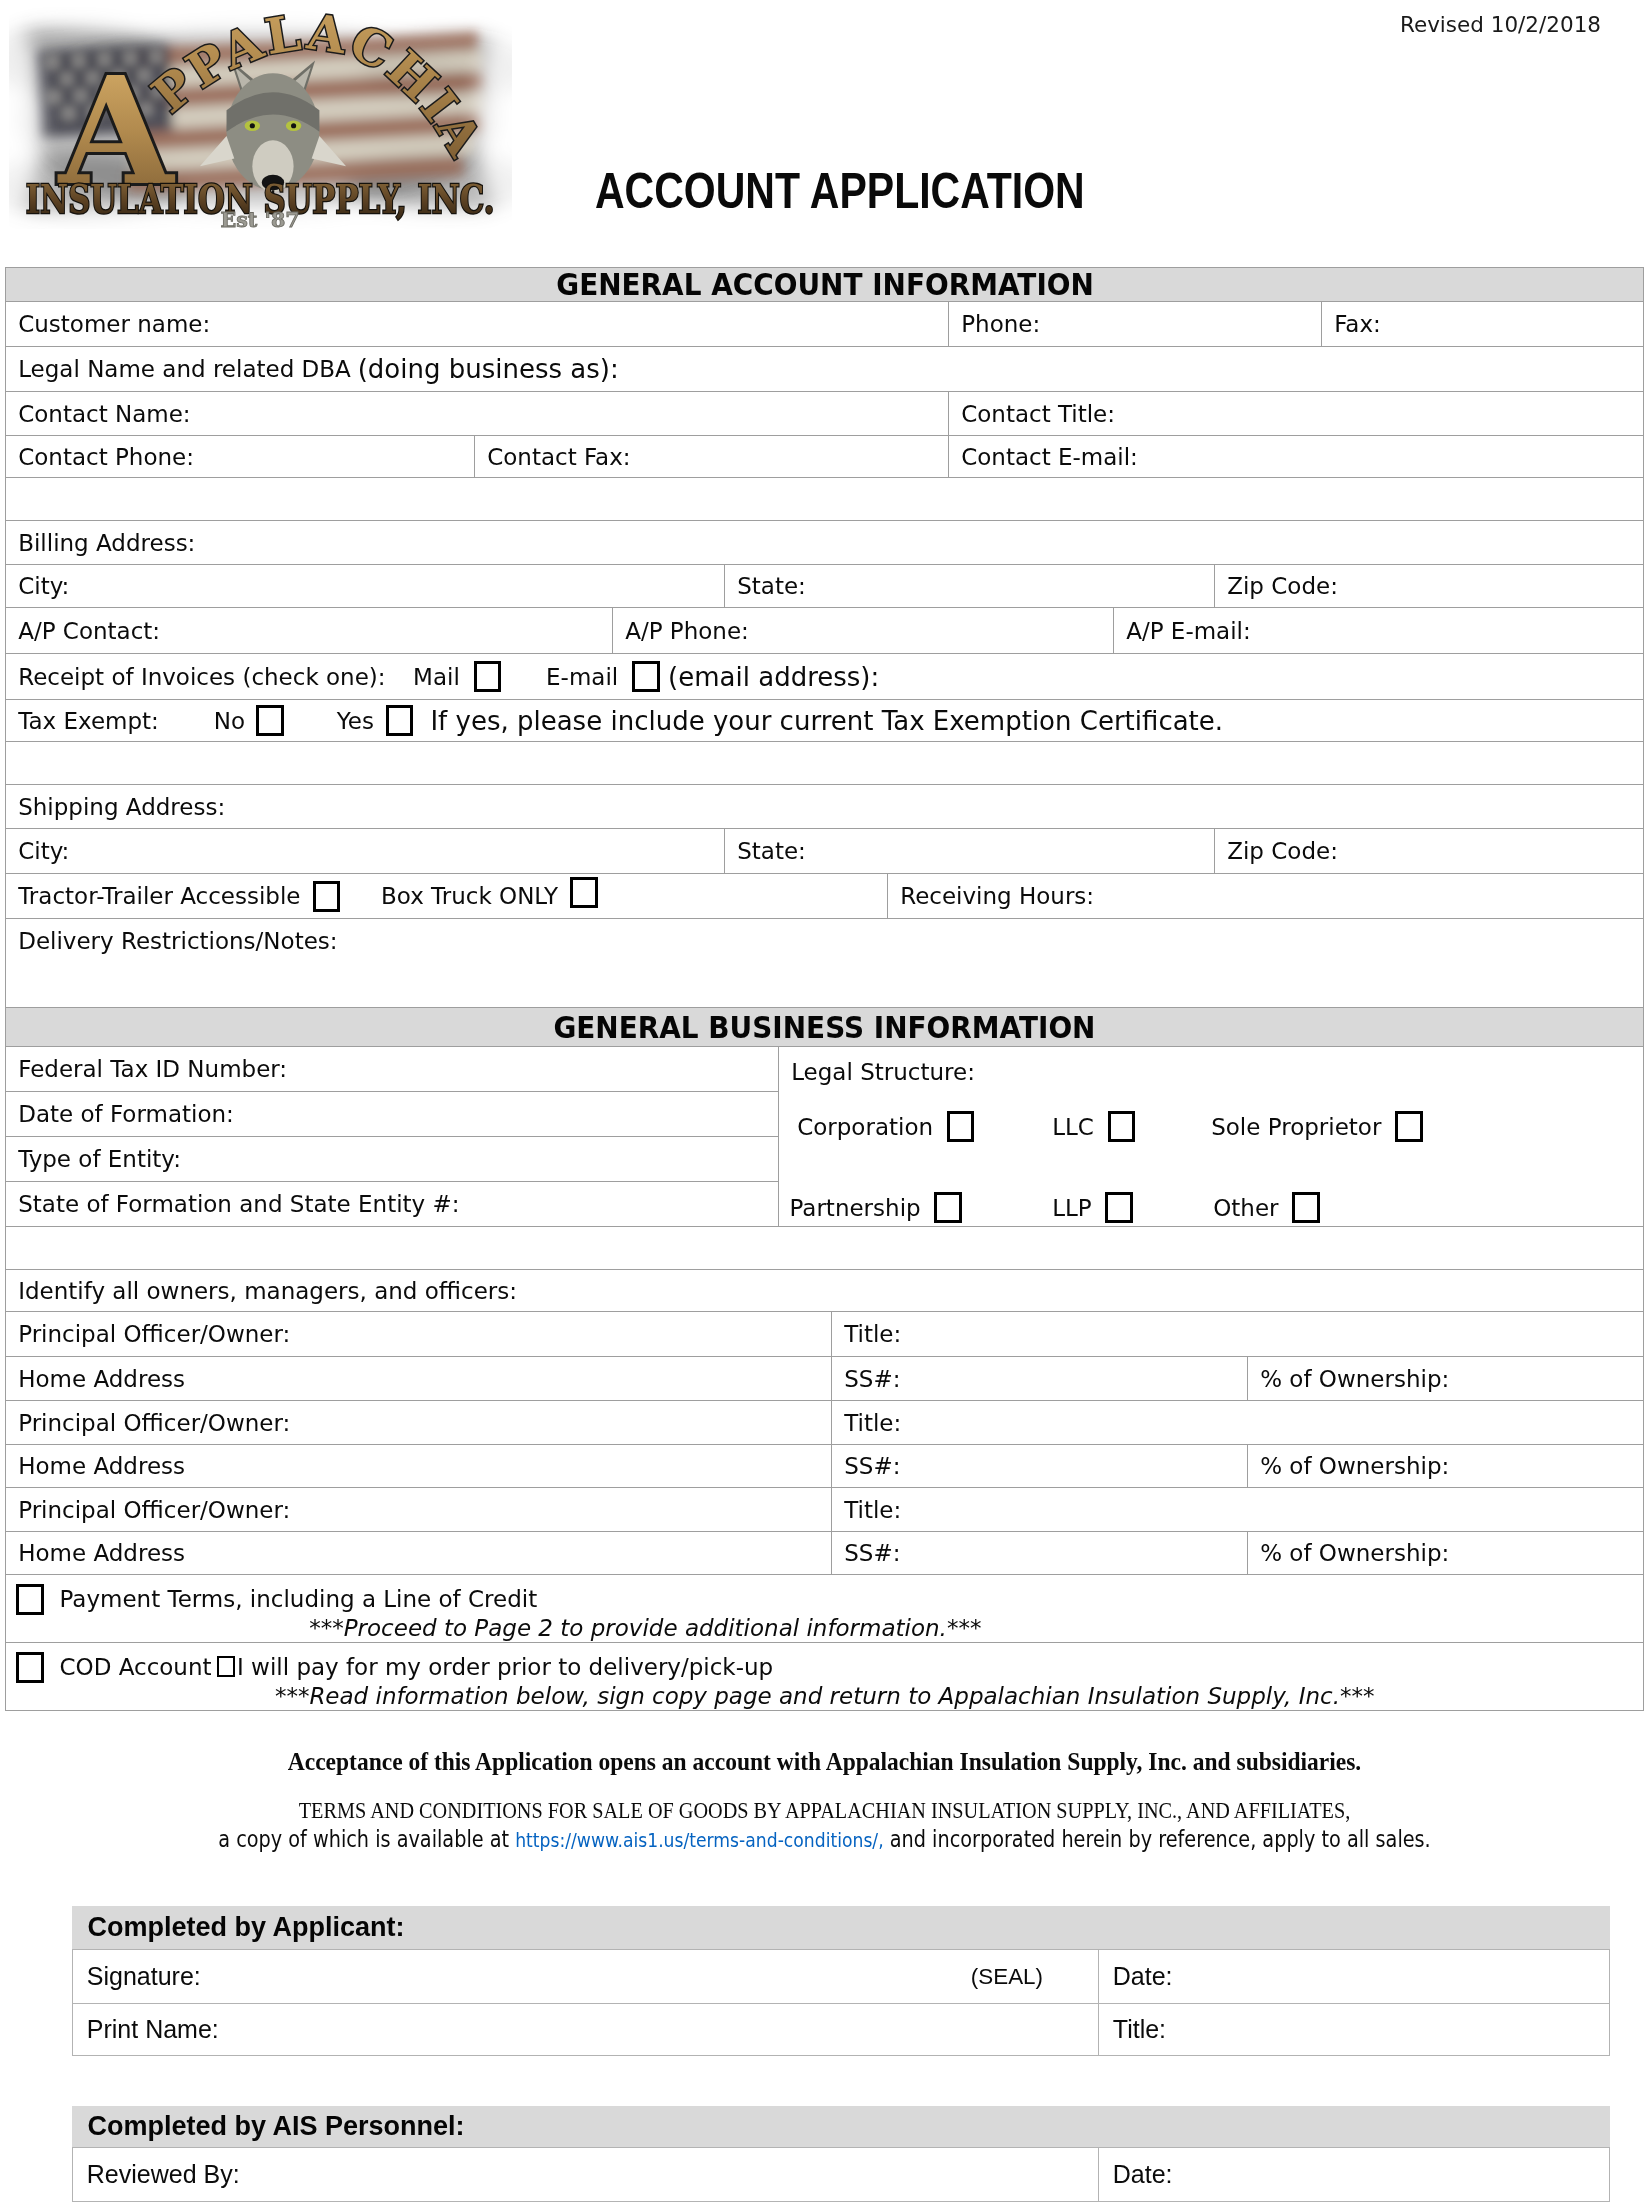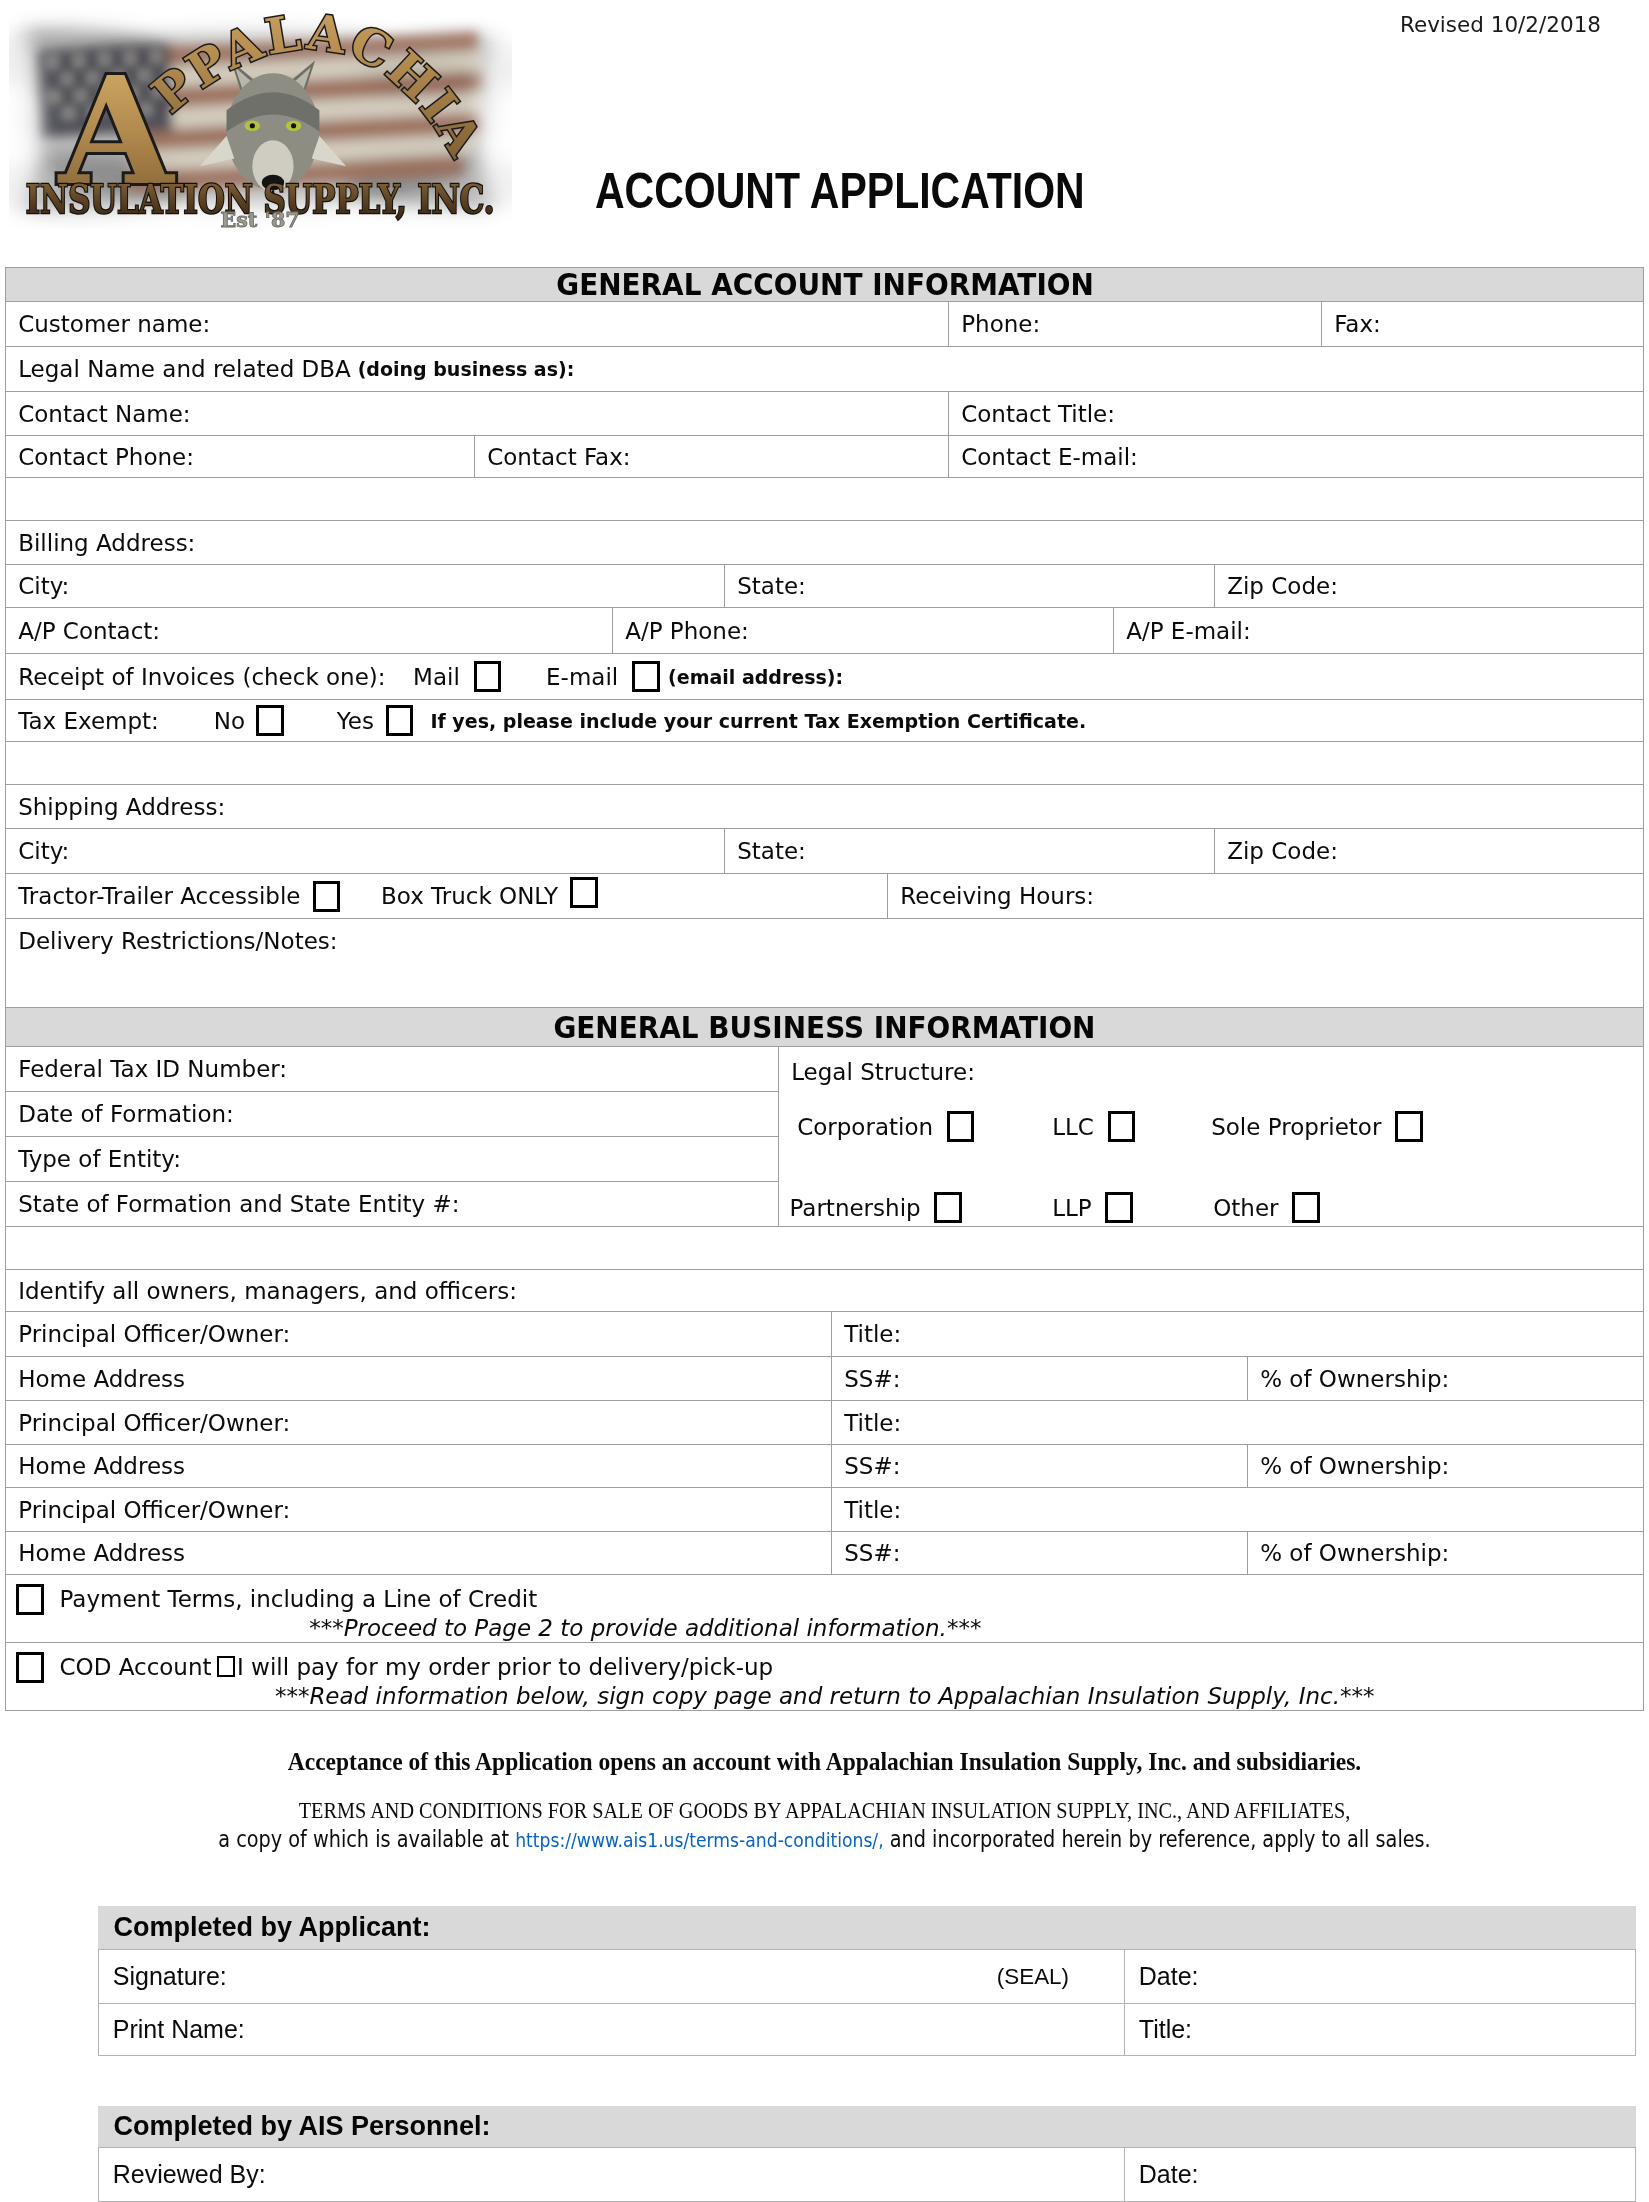--- a/index.html
+++ b/index.html
@@ -17,21 +17,21 @@
   .form-table{position:absolute;left:5.2px;top:267px;width:1639px;border:1.7px solid #9e9e9e;
               box-sizing:border-box;background:#fff;}
   .r{display:flex;border-bottom:1.7px solid #9e9e9e;box-sizing:border-box;align-items:stretch;}
   .r.last{border-bottom:none;}
   .c{border-right:1.7px solid #9e9e9e;display:flex;align-items:center;padding-left:12px;
      box-sizing:border-box;overflow:hidden;white-space:nowrap;}
   .c.end{border-right:none;flex:1;}
   .bar{background:#d9d9d9;display:flex;align-items:center;justify-content:center;}
   .bar-text{font-weight:bold;font-size:30px;transform:scaleX(.93);white-space:nowrap;color:#050505;}
   .lbl{font-size:23px;}
-  .sm{font-size:19px;font-weight:bold;}
+  .sm{font-size:26px;}
   .cb{display:inline-block;width:21.5px;height:25px;border:3.4px solid #000;background:#fff;flex:none;}
   .cb-sm{display:inline-block;width:14.6px;height:17px;border:2.6px solid #000;background:#fff;
          vertical-align:-1.7px;margin:0 1.7px 0 5.2px;}
   .topalign{align-items:flex-start;padding-top:8.6px;}
 
   
   .ls-cell{position:relative;flex:1;border-right:none;}
   .ls-label{position:absolute;left:12px;top:12px;font-size:23px;}
   .ls-opt{position:absolute;display:flex;align-items:center;gap:13.8px;font-size:23px;}
 
@@ -48,21 +48,21 @@
             font-family:"Liberation Serif",serif;font-weight:bold;font-size:25px;
             transform:scaleX(.94);transform-origin:center;}
   .p-terms{position:absolute;left:0;top:1798px;width:1649px;text-align:center;
            font-family:"Liberation Serif",serif;font-size:23px;transform:scaleX(.88);
            transform-origin:center;}
   .p-copy{position:absolute;left:0;top:1826px;width:1649px;text-align:center;font-size:22.4px;
           transform:scaleX(.86);transform-origin:center;white-space:nowrap;}
   .p-copy .url{color:#0563c1;font-size:20px;text-decoration:none;}
 
   
-  .sig-table{position:absolute;left:72px;width:1538px;font-family:"Liberation Sans",sans-serif;margin-left:26px;}
+  .sig-table{position:absolute;left:72px;width:1538px;font-family:"Liberation Sans",sans-serif;}
   .sig-bar{background:#d9d9d9;display:flex;align-items:center;padding-left:15.5px;
            font-weight:bold;font-size:27px;box-sizing:border-box;color:#050505;}
   .sig-body{border:1.7px solid #b3b3b3;box-sizing:border-box;}
   .sig-row{display:flex;box-sizing:border-box;}
   .sig-row + .sig-row{border-top:1.7px solid #b3b3b3;}
   .sig-cell{display:flex;align-items:center;padding-left:13.8px;font-size:25px;
             box-sizing:border-box;border-right:1.7px solid #b3b3b3;overflow:hidden;white-space:nowrap;}
   .sig-cell.end{border-right:none;flex:1;}
   .seal{margin-left:auto;margin-right:55px;font-size:22.4px;}
 </style>

